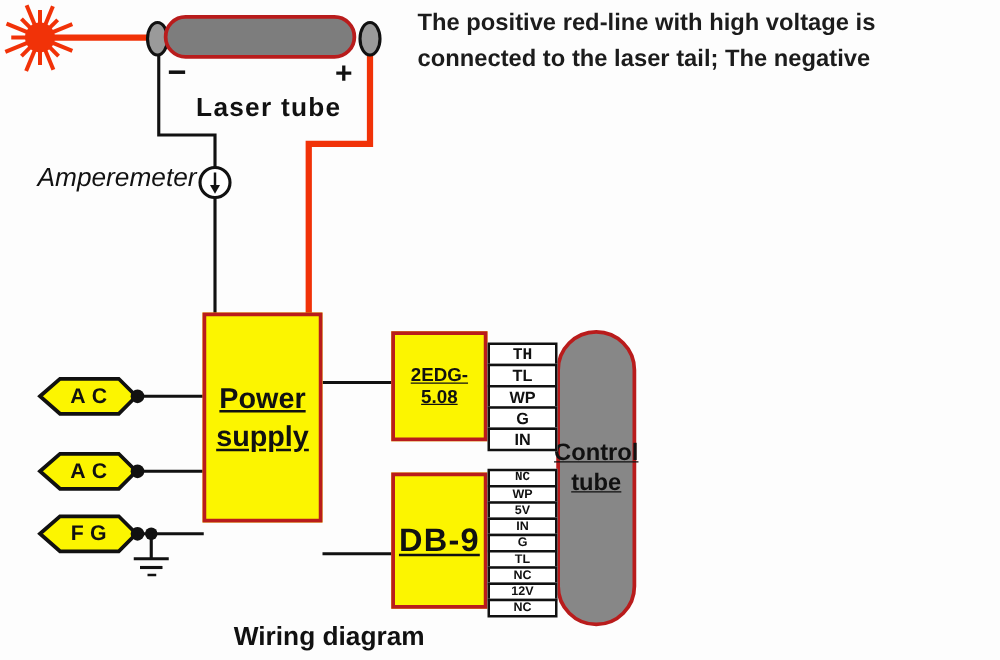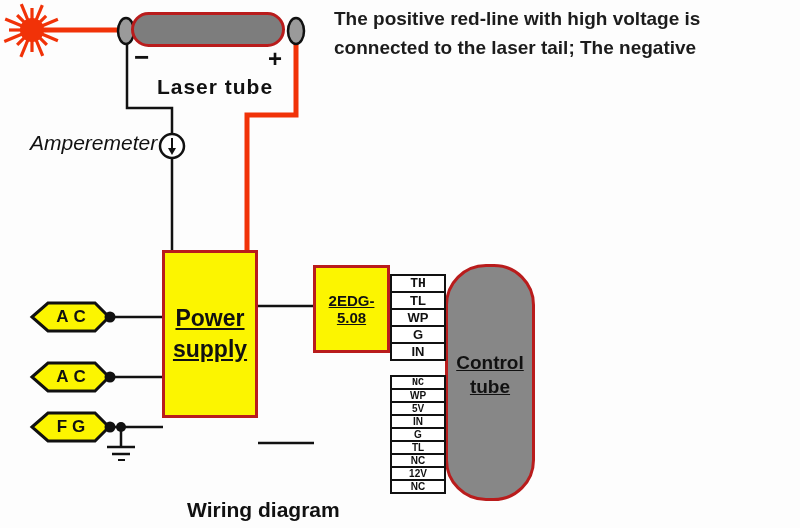--- a/index.html
+++ b/index.html
@@ -7,21 +7,21 @@
          font-family:"Liberation Sans",sans-serif;color:#111;}
   svg.layer{position:absolute;left:0;top:0;z-index:1;}
   .box{position:absolute;box-sizing:border-box;border:3px solid #b91c1c;z-index:2;
        display:flex;align-items:center;justify-content:center;text-align:center;text-decoration:underline;}
   .yellow{background:#fcf500;}
   .tube-body{left:131px;top:12px;width:154px;height:35px;border-radius:18px;background:#7d7d7d;}
   .ps{left:162px;top:250px;width:96px;height:168px;flex-direction:column;
       font-size:23px;font-weight:600;line-height:31px;}
   .edg-box{left:313px;top:265px;width:77px;height:88px;font-size:15px;font-weight:700;}
   .db9-box{left:313px;top:378px;width:77px;height:109px;font-size:26px;font-weight:700;letter-spacing:1px;}
-  .board{left:445px;top:264px;width:90px;height:237px;border-radius:41px;background:#878787;
+  .board{left:445px;top:264px;width:64px;height:237px;border-radius:41px;background:#878787;
          flex-direction:column;font-size:19px;font-weight:600;line-height:24px;}
   .board .inner{transform:translateY(-8px);}
   .pins{position:absolute;z-index:3;display:flex;flex-direction:column;}
   .pins-edg{left:390px;top:262px;width:56px;height:90px;}
   .pins-db9{left:390px;top:363px;width:56px;height:125px;}
   .pin{flex:1;box-sizing:border-box;border:2px solid #111;background:#fff;margin-top:-2px;
        display:flex;align-items:center;justify-content:center;font-weight:700;}
   .pin:first-child{margin-top:12px;font-family:Liberation Mono, monospace;}
   .pins-edg .pin{font-size:13px;}
   .pins-db9 .pin{font-size:10px;}
@@ -135,20 +135,23 @@
     <span>2EDG-5.08</span>
   </div>
   <div class="pins pins-edg">
     <div class="pin">TH</div>
     <div class="pin">TL</div>
     <div class="pin">WP</div>
     <div class="pin">G</div>
     <div class="pin">IN</div>
   </div>
 
+  <div class="box yellow db9-box">
+    <span>DB-9</span>
+  </div>
   <div class="pins pins-db9">
     <div class="pin">NC</div>
     <div class="pin">WP</div>
     <div class="pin">5V</div>
     <div class="pin">IN</div>
     <div class="pin">G</div>
     <div class="pin">TL</div>
     <div class="pin">NC</div>
     <div class="pin">12V</div>
     <div class="pin">NC</div>

